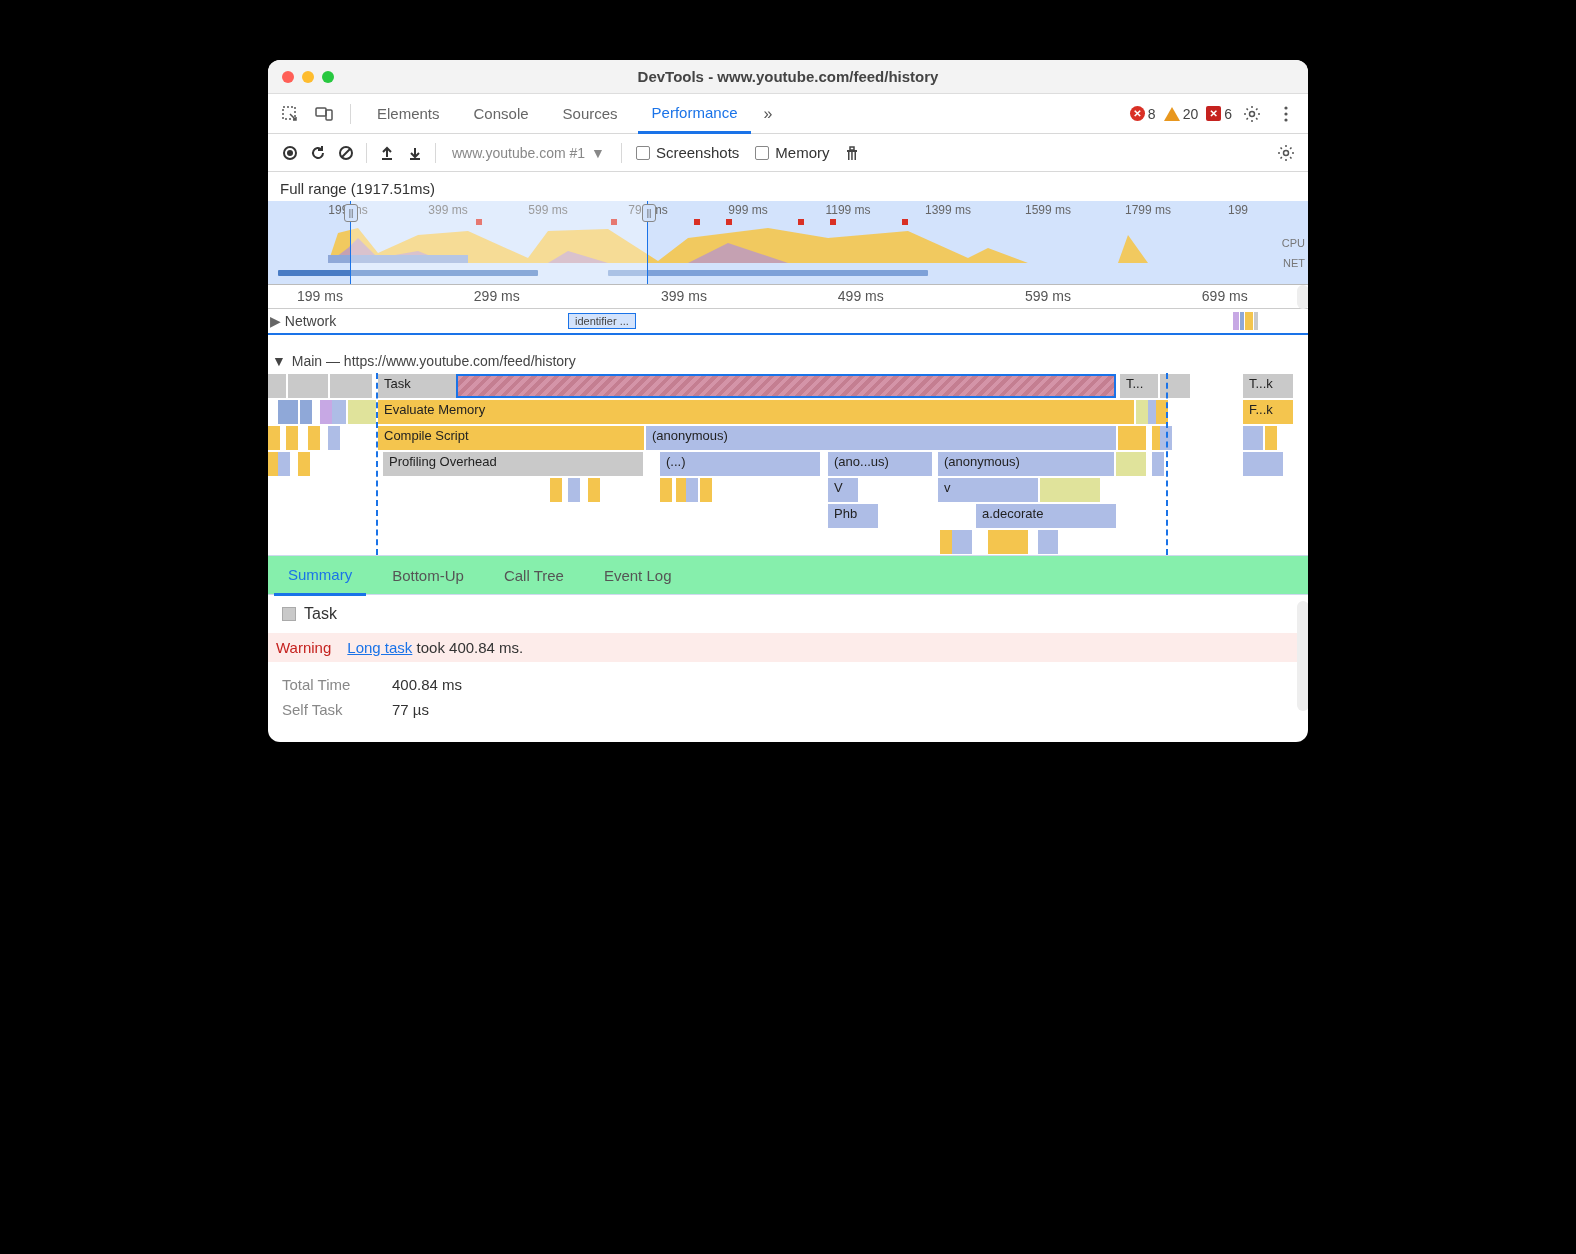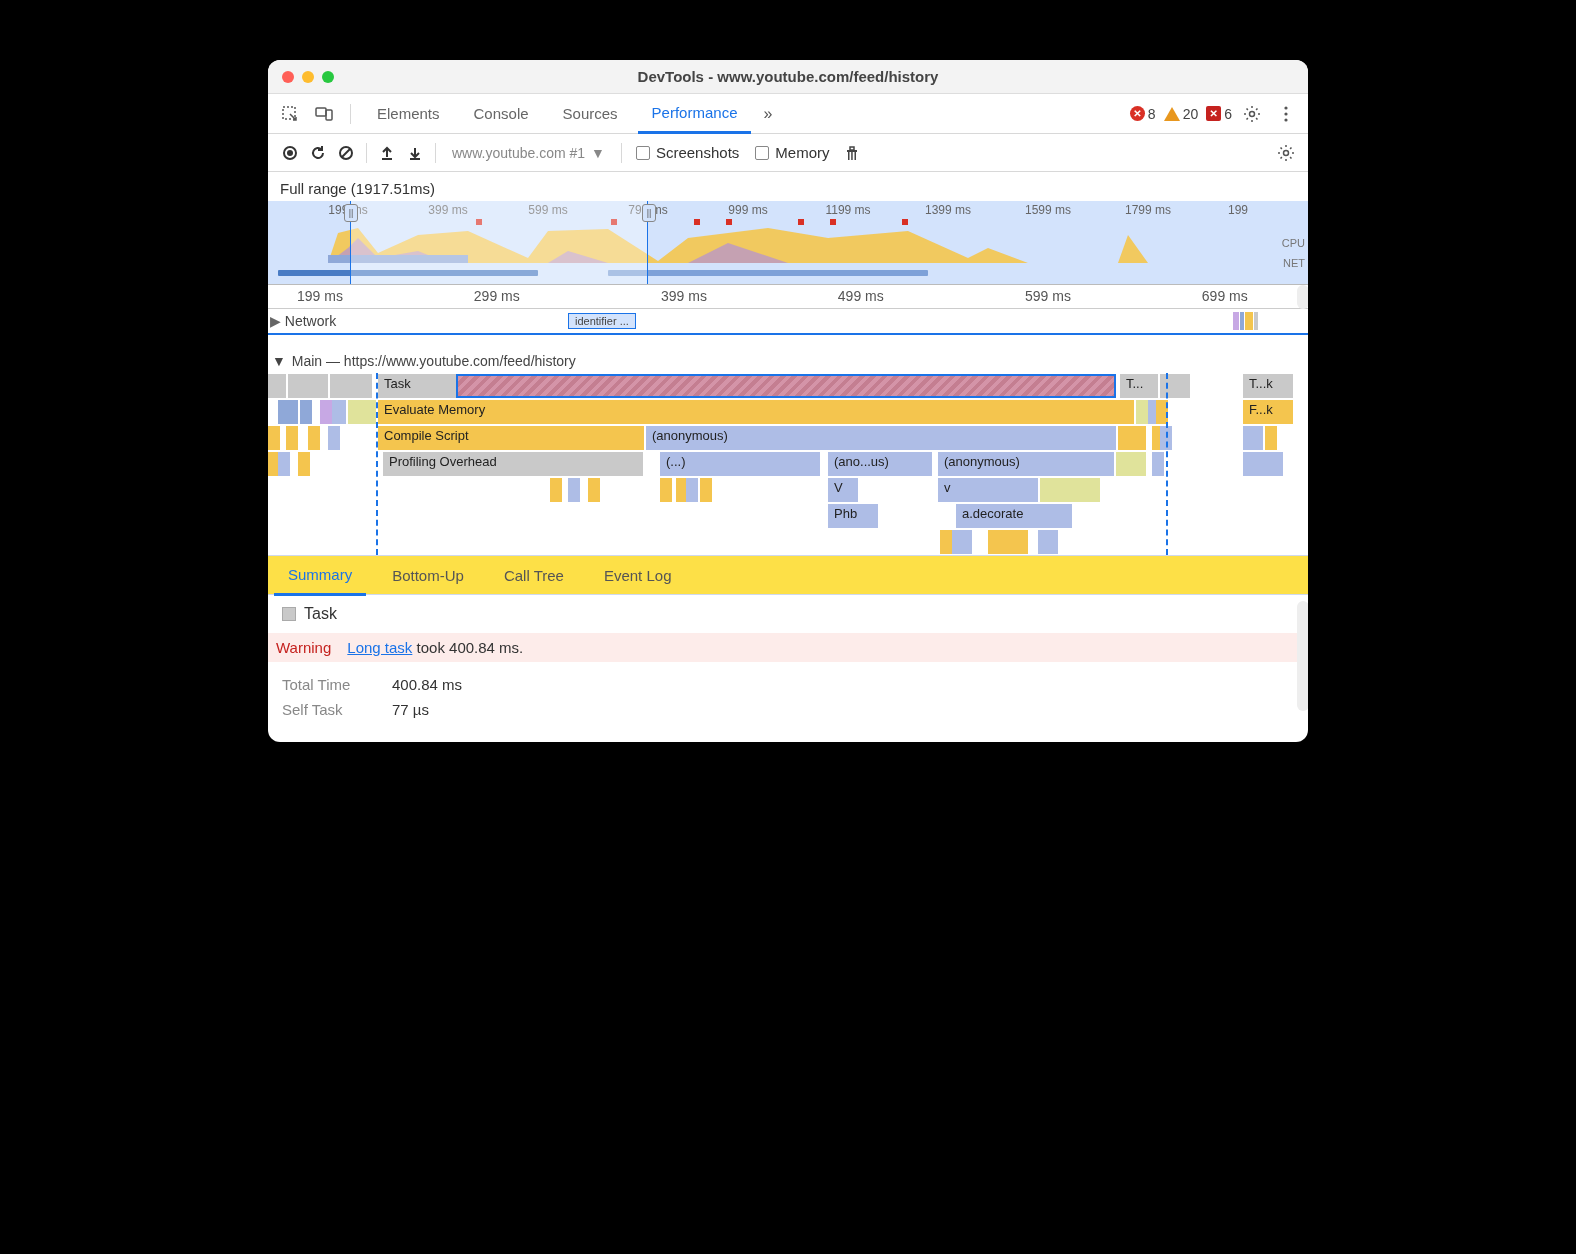--- a/index.html
+++ b/index.html
@@ -96,21 +96,21 @@
   .flame-row { position: relative; height: 26px; }
   .flame .seg { position: absolute; top: 1px; height: 24px; font-size: 13px; color: #222; padding: 2px 6px; overflow: hidden; white-space: nowrap; }
   .seg.gray { background: #c9c9c9; }
   .seg.yellow { background: #f4c54e; }
   .seg.blue { background: #aebde6; }
   .seg.olive { background: #e0e39b; }
   .seg.purple { background: #c7a8e4; }
   .seg.lblue { background: #8fa8d8; }
   .seg.task-sel { background: repeating-linear-gradient(135deg,#d494a8,#d494a8 4px,#c47e91 4px,#c47e91 8px); border: 2px solid #1a73e8; box-sizing: border-box; }
   
-  .bottom-tabs { display: flex; align-items: center; height: 40px; border-top: 1px solid #cfd9ee; border-bottom: 1px solid #cfd9ee; background: #fde047; padding: 0 6px; gap: 12px; }
+  .bottom-tabs { display: flex; align-items: center; height: 40px; border-top: 1px solid #cfd9ee; border-bottom: 1px solid #cfd9ee; background: #86efac; padding: 0 6px; gap: 12px; }
   .btab { padding: 0 14px; height: 40px; display: flex; align-items: center; color: #555; font-size: 15px; cursor: pointer; }
   .btab.active { color: #1a73e8; border-bottom: 3px solid #1a73e8; margin-bottom: -1px; }
   
   .summary { padding: 10px 14px 20px; font-size: 15px; }
   .summary .row1 { display: flex; align-items: center; gap: 8px; margin-bottom: 10px; }
   .summary .swatch { width: 14px; height: 14px; background: #c9c9c9; border: 1px solid #aaa; }
   .summary .warn-row { background: #fdecea; padding: 6px 8px; margin: 0 -14px 10px; display: flex; gap: 16px; }
   .summary .warn-label { color: #c5221f; }
   .summary a { color: #1a73e8; text-decoration: underline; }
   .summary .stat { display: flex; gap: 20px; padding: 4px 0; color: #888; }
@@ -375,21 +375,21 @@
       <div class="seg yellow" style="left:408px;width:6px"></div>
       <div class="seg blue" style="left:418px;width:10px"></div>
       <div class="seg yellow" style="left:432px;width:12px"></div>
       <div class="seg blue" style="left:560px;width:30px">V</div>
       <div class="seg blue" style="left:670px;width:100px">v</div>
       <div class="seg olive" style="left:772px;width:60px"></div>
     </div>
 
     <div class="flame-row">
       <div class="seg blue" style="left:560px;width:50px">Phb</div>
-      <div class="seg blue" style="left:688px;width:116px">a.decorate</div>
+      <div class="seg blue" style="left:708px;width:140px">a.decorate</div>
     </div>
 
     <div class="flame-row">
       <div class="seg yellow" style="left:672px;width:8px"></div>
       <div class="seg blue" style="left:684px;width:20px"></div>
       <div class="seg yellow" style="left:720px;width:40px"></div>
       <div class="seg blue" style="left:770px;width:20px"></div>
     </div>
 
     <div style="position:absolute; top:0; bottom:0; left:108px; border-left:2px dashed #1a73e8;"></div>

